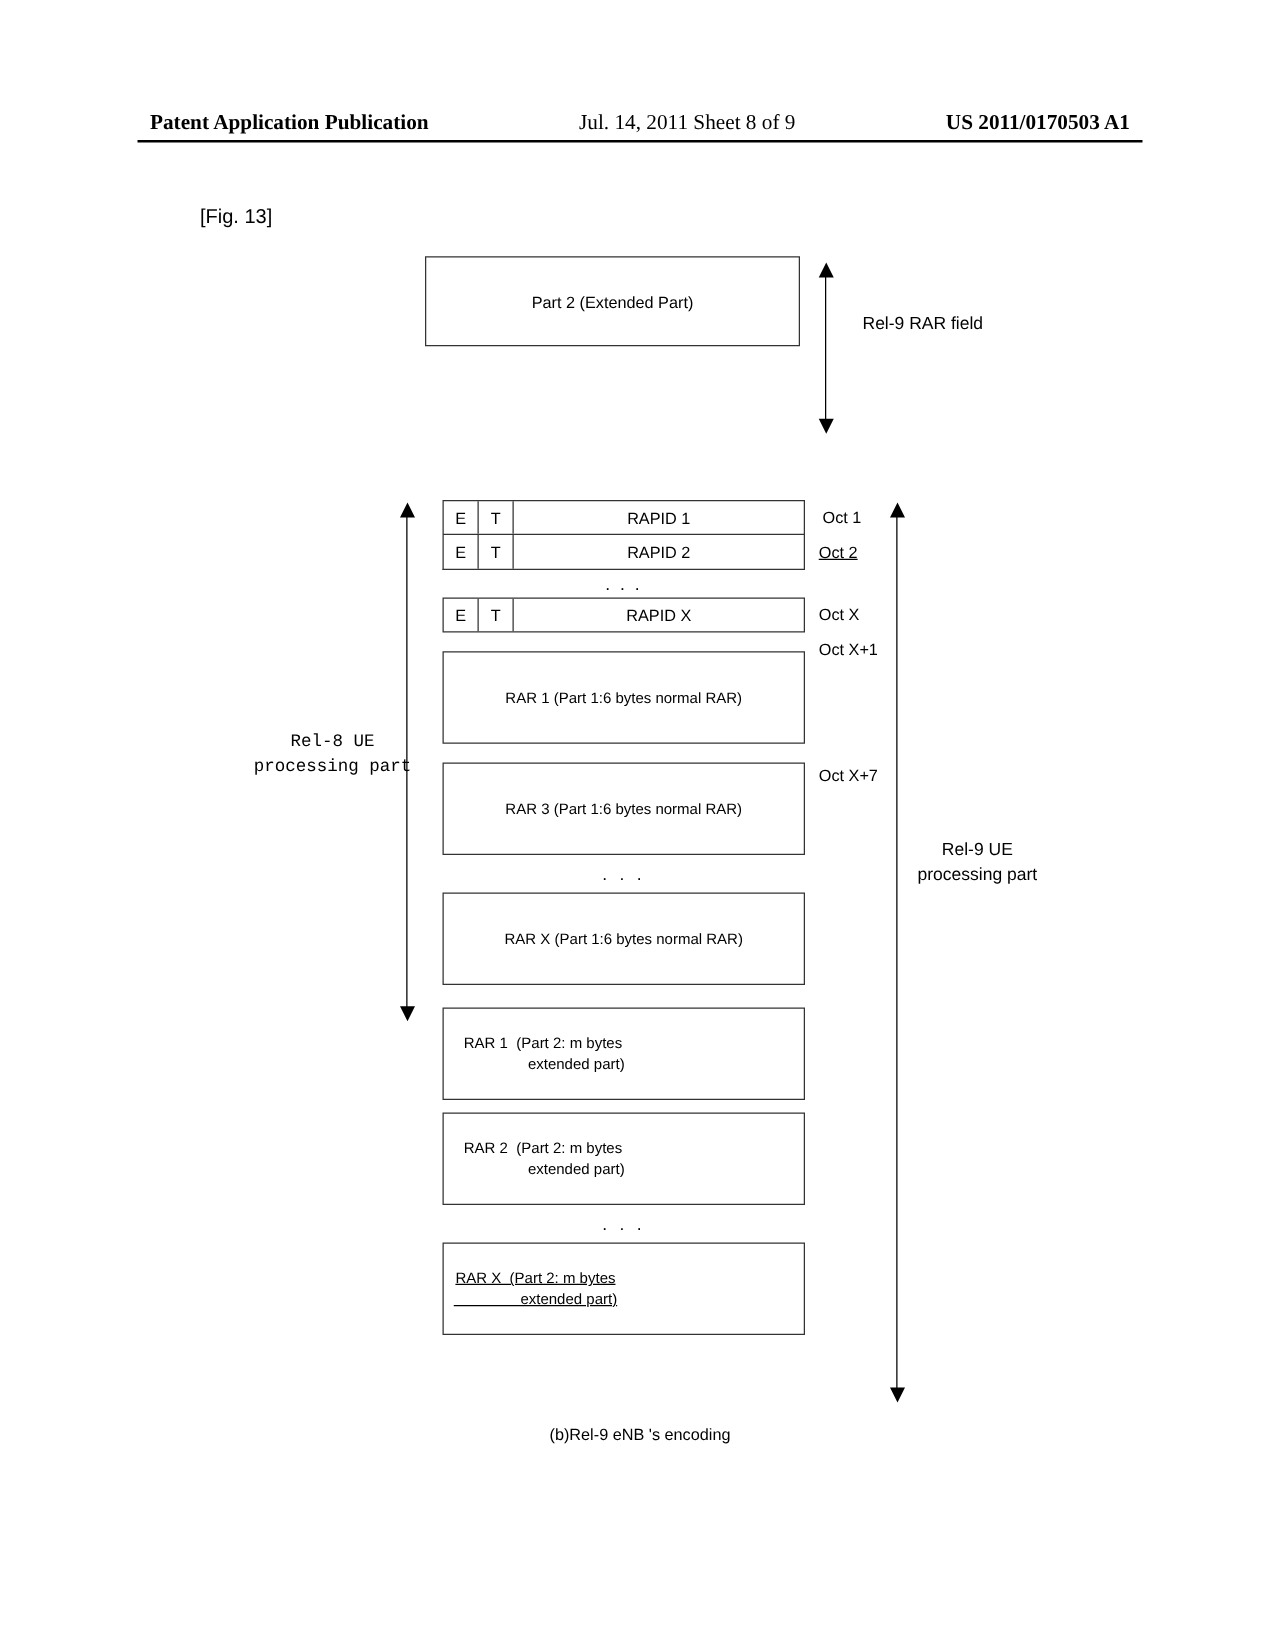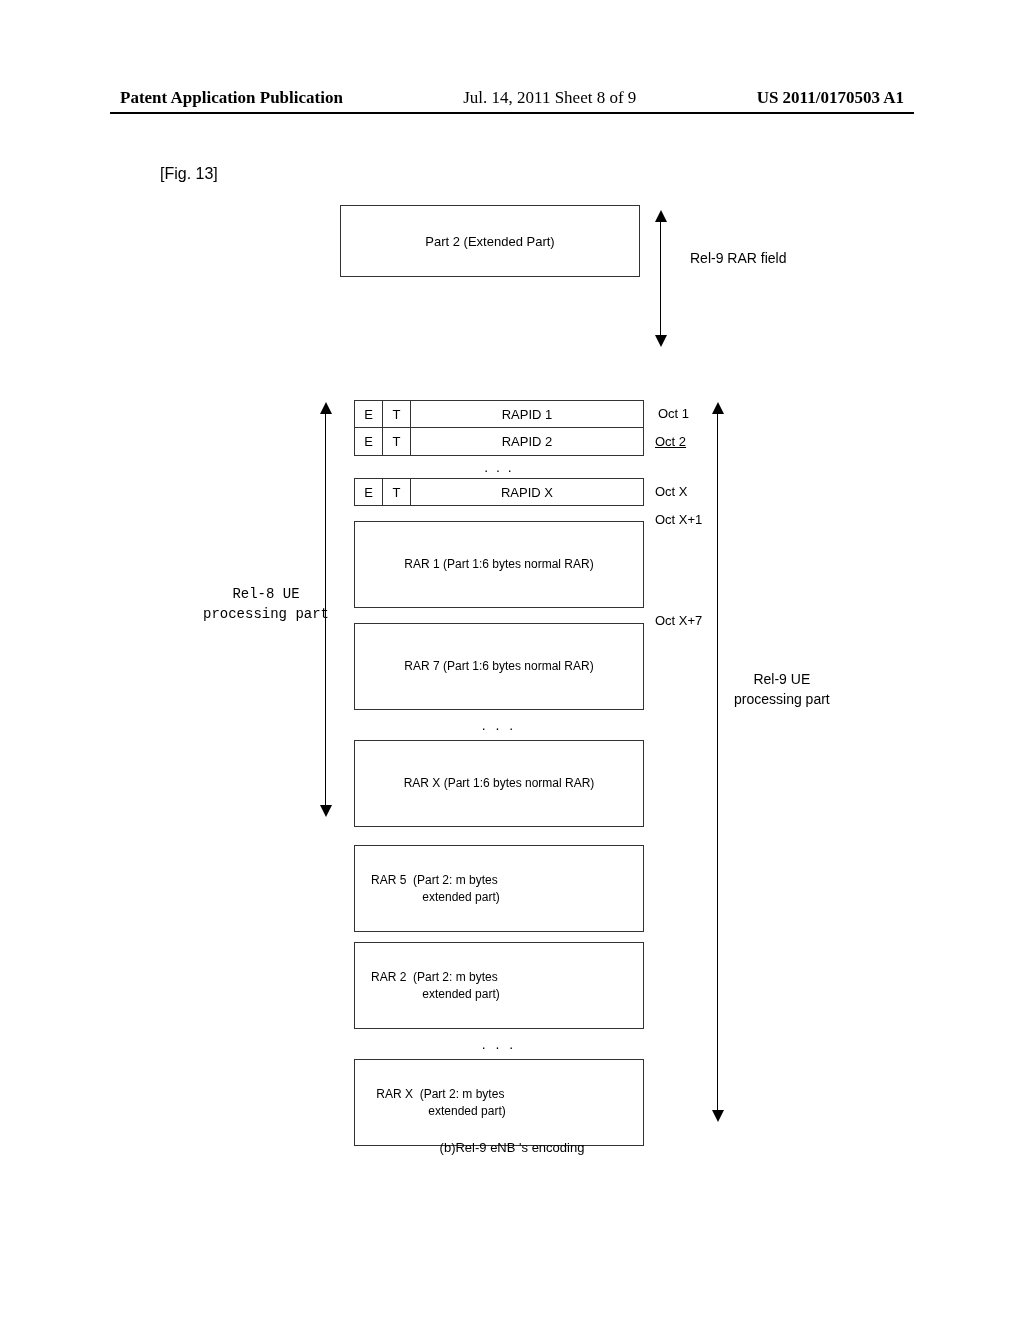--- a/index.html
+++ b/index.html
@@ -102,21 +102,21 @@
   .row .cell-r {
     flex: 1;
     display: flex;
     align-items: center;
     justify-content: center;
   }
   .row.h28 { height: 28px; }
   .row.noborder { border: none; justify-content: center; height: 22px; align-items: center; font-size: 14px; letter-spacing: 2px; }
   .rar-box {
     border: 1px solid #333;
-    height: 87px;
+    height: 74px;
     display: flex;
     align-items: center;
     justify-content: center;
     font-family: Arial, sans-serif;
     font-size: 12px;
     text-align: center;
     padding: 0 8px;
     line-height: 1.4;
   }
   .gap { height: 30px; display:flex; align-items:center; justify-content:center; font-family: Arial,sans-serif; letter-spacing:3px; font-size:14px; }
@@ -203,32 +203,32 @@
     <div class="row noborder">. . .</div>
     <div class="row h28">
       <div class="cell-s">E</div>
       <div class="cell-s">T</div>
       <div class="cell-r">RAPID X</div>
     </div>
 
     <div style="height:15px;"></div>
     <div class="rar-box">RAR 1 (Part 1:6 bytes normal RAR)</div>
     <div style="height:15px;"></div>
-    <div class="rar-box">RAR 7 (Part 1:6 bytes normal RAR)</div>
+    <div class="rar-box">RAR 3 (Part 1:6 bytes normal RAR)</div>
     <div class="gap">. . .</div>
     <div class="rar-box">RAR X (Part 1:6 bytes normal RAR)</div>
 
     <div style="height:18px;"></div>
-    <div class="rar-box" style="white-space:pre; justify-content:flex-start; padding-left:14px;">RAR 5  (Part 2: m bytes
+    <div class="rar-box" style="white-space:pre; justify-content:flex-start; padding-left:14px;">RAR 1  (Part 2: m bytes
                 extended part)</div>
     <div style="height:10px;"></div>
     <div class="rar-box" style="white-space:pre; justify-content:flex-start; padding-left:14px;">RAR 2  (Part 2: m bytes
                 extended part)</div>
     <div class="gap">. . .</div>
-    <div class="rar-box" style="white-space:pre; justify-content:flex-start; padding-left:20px;">RAR X  (Part 2: m bytes
+    <div class="rar-box" style="white-space:pre; justify-content:flex-start; padding-left:8px;text-decoration:underline;">RAR X  (Part 2: m bytes
                 extended part)</div>
   </div>
 
   <div class="oct-label" style="top:6px; left:658px;">Oct 1</div>
   <div class="oct-label" style="top:34px; left:655px;text-decoration:underline;">Oct 2</div>
   <div class="oct-label" style="top:84px; left:655px;">Oct X</div>
   <div class="oct-label" style="top:112px; left:655px;">Oct X+1</div>
   <div class="oct-label" style="top:213px; left:655px;">Oct X+7</div>
 
   <div class="varrow-up" style="top:2px; left:320px;"></div>

